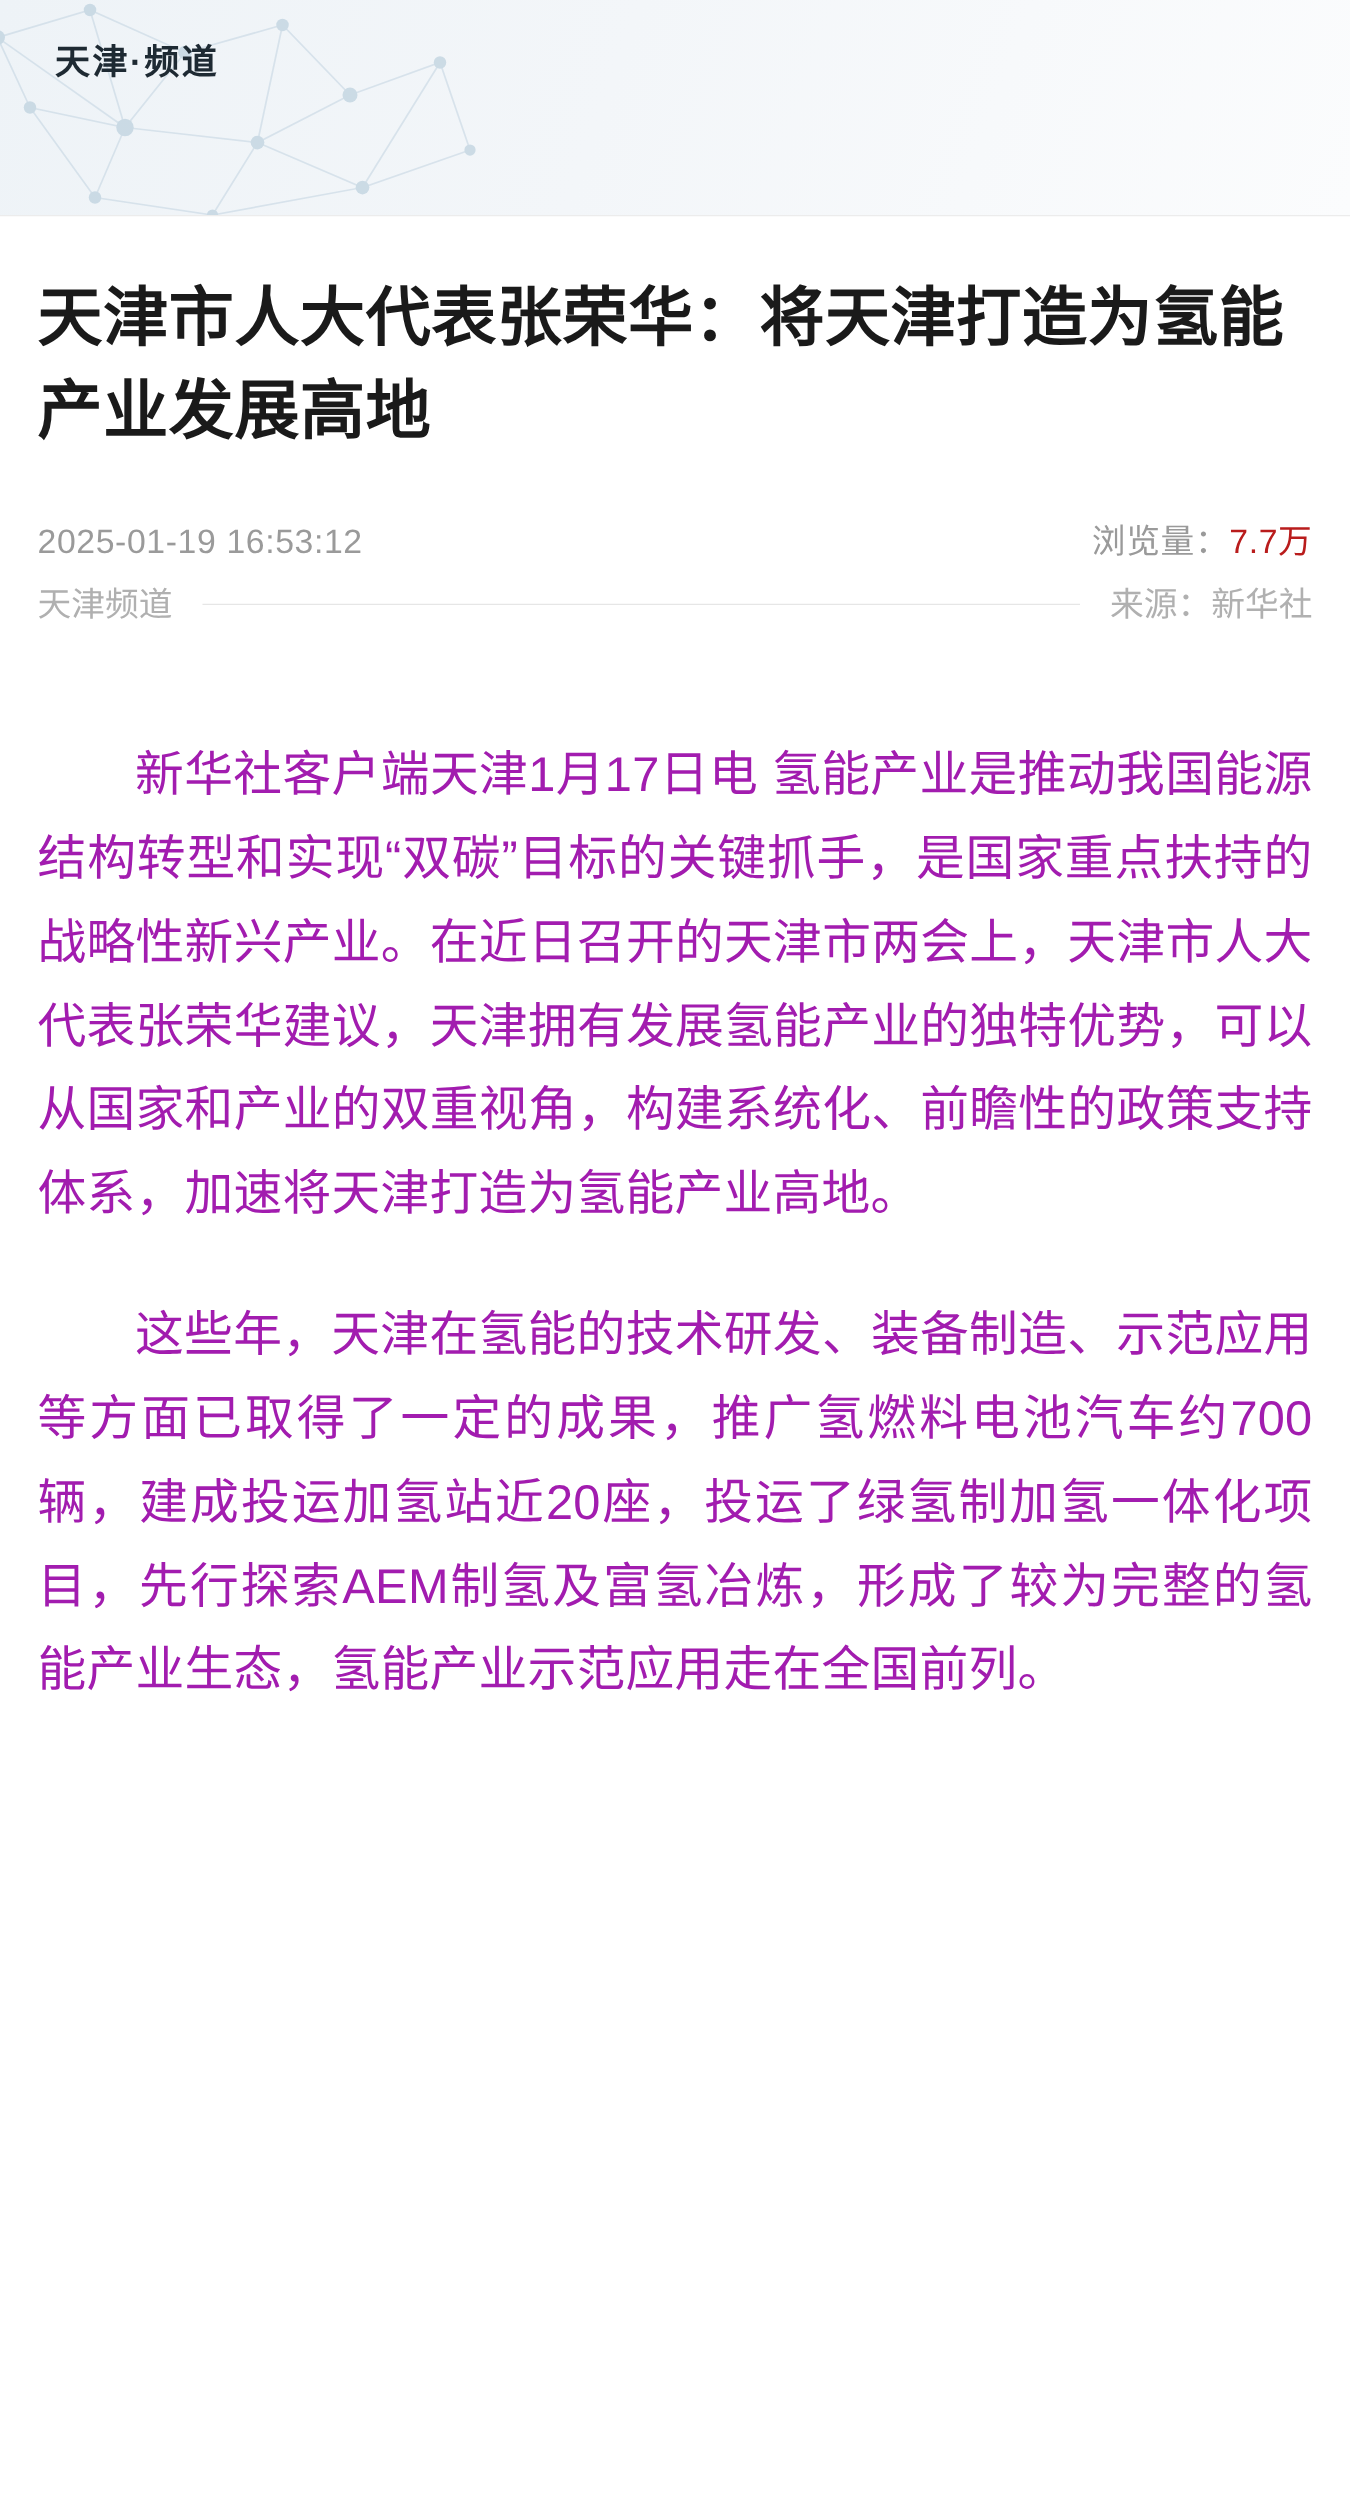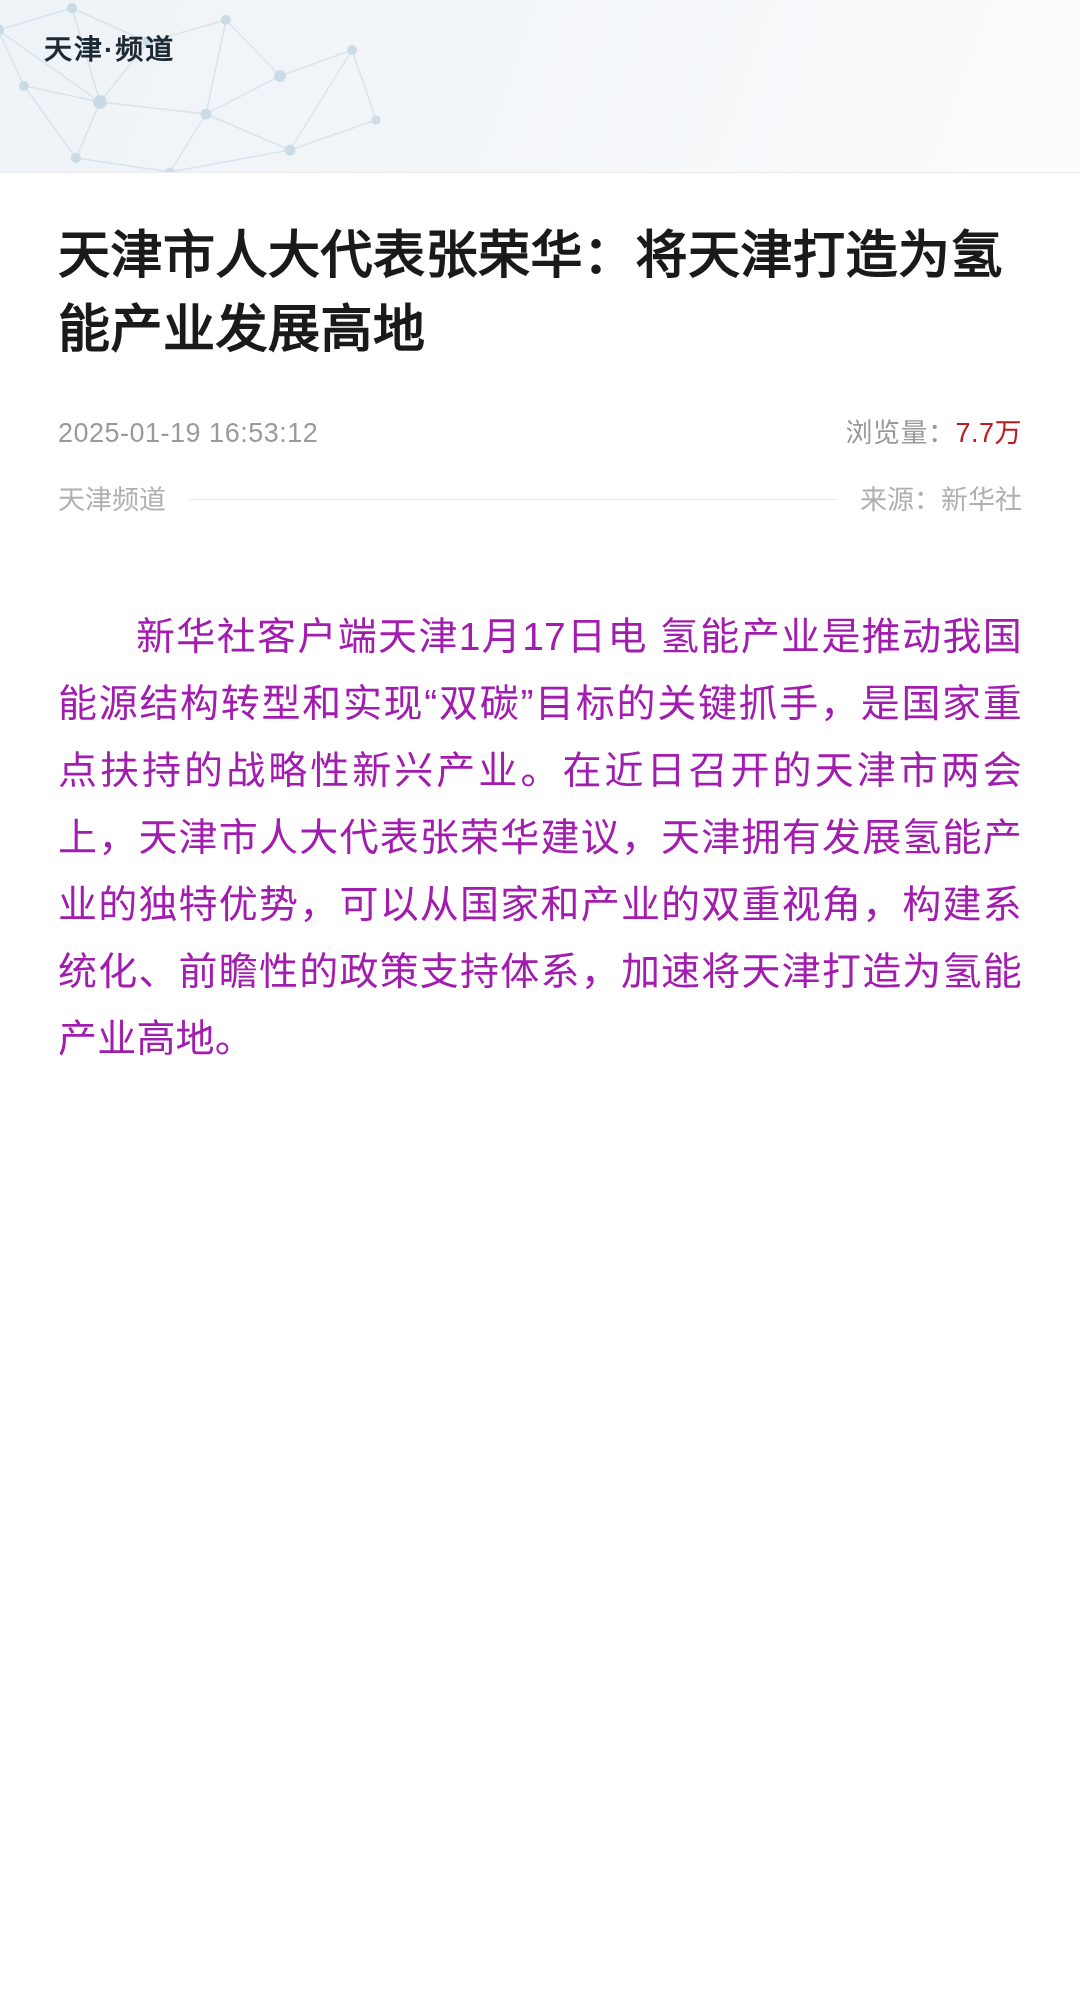--- a/index.html
+++ b/index.html
@@ -42,21 +42,21 @@
     z-index: 3;
   }
   .band-divider {
     height: 1px;
     background: #ececec;
     width: 100%;
   }
 
   
   .article {
-    padding: 0 58px;
+    padding: 0 30px;
     box-sizing: border-box;
   }
   .headline {
     margin: 46px 0 0 0;
     font-size: 52px;
     line-height: 1.42;
     font-weight: 700;
     color: #1a1a1a;
     letter-spacing: 0.5px;
   }
@@ -74,21 +74,21 @@
     color: #9a9a9a;
   }
   .meta-row .views .count {
     color: #b91c1c;
   }
 
   .source-row {
     display: flex;
     justify-content: center;
     align-items: center;
-    margin-top: 28px;
+    margin-top: 12px;
     color: #b0b0b0;
     font-size: 27px;
   }
   .source-row .left,
   .source-row .right {
     white-space: nowrap;
   }
   .source-row .rule {
     flex: 1;
     height: 1px;
@@ -167,15 +167,16 @@
   <div class="source-row">
     <span class="left">天津频道</span>
     <span class="rule"></span>
     <span class="right">
       <span>来源：</span><span>新华社</span>
     </span>
   </div>
 
   <div class="body">
     <p>新华社客户端天津1月17日电 氢能产业是推动我国能源结构转型和实现“双碳”目标的关键抓手，是国家重点扶持的战略性新兴产业。在近日召开的天津市两会上，天津市人大代表张荣华建议，天津拥有发展氢能产业的独特优势，可以从国家和产业的双重视角，构建系统化、前瞻性的政策支持体系，加速将天津打造为氢能产业高地。</p>
+    <p>这些年，天津在氢能的技术研发、装备制造、示范应用等方面已取得了一定的成果，推广氢燃料电池汽车约700辆，建成投运加氢站近20座，投运了绿氢制加氢一体化项目，先行探索AEM制氢及富氢冶炼，形成了较为完整的氢能产业生态，氢能产业示范应用走在全国前列。</p>
   </div>
 
 </div>
 
 </body></html>

